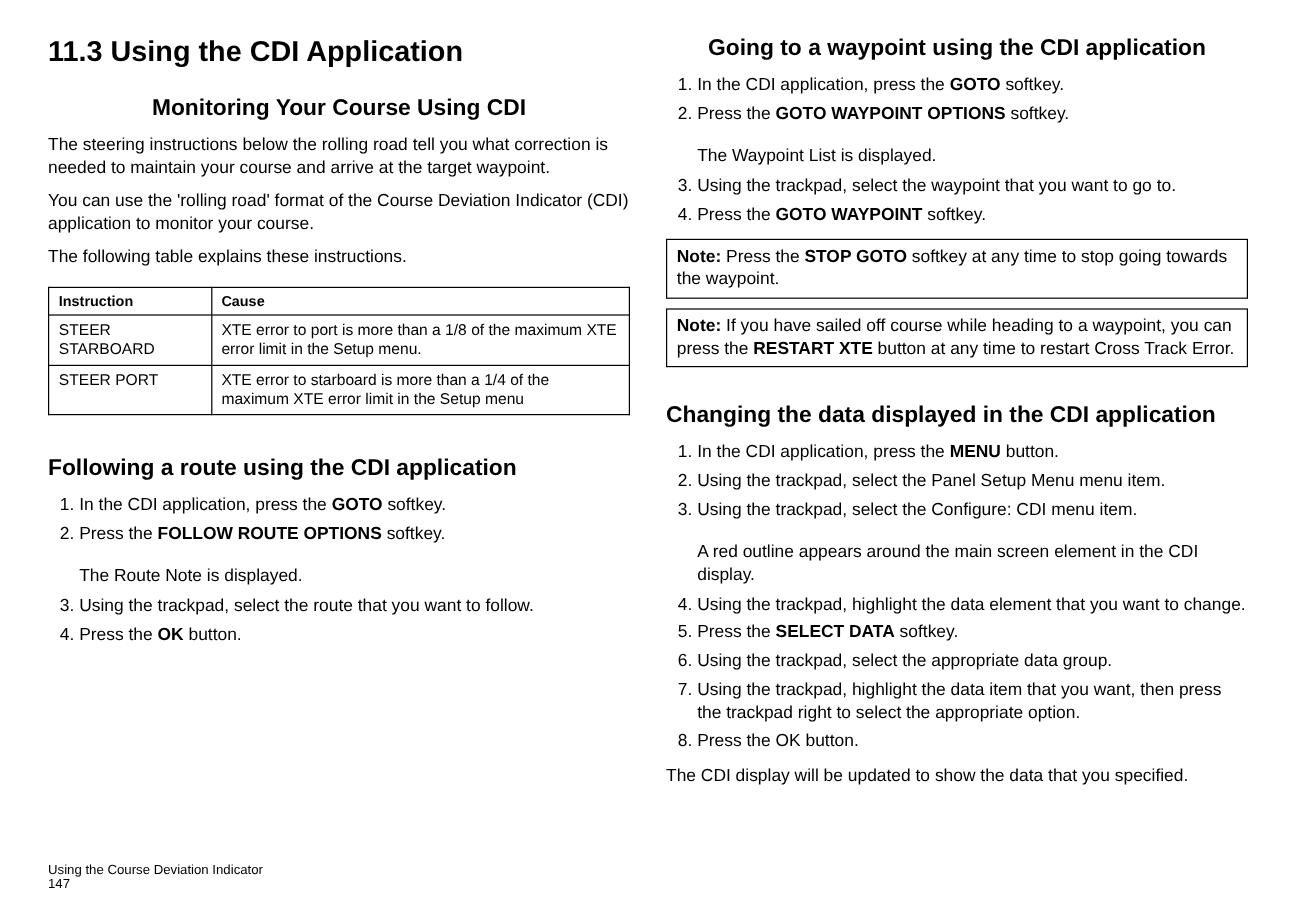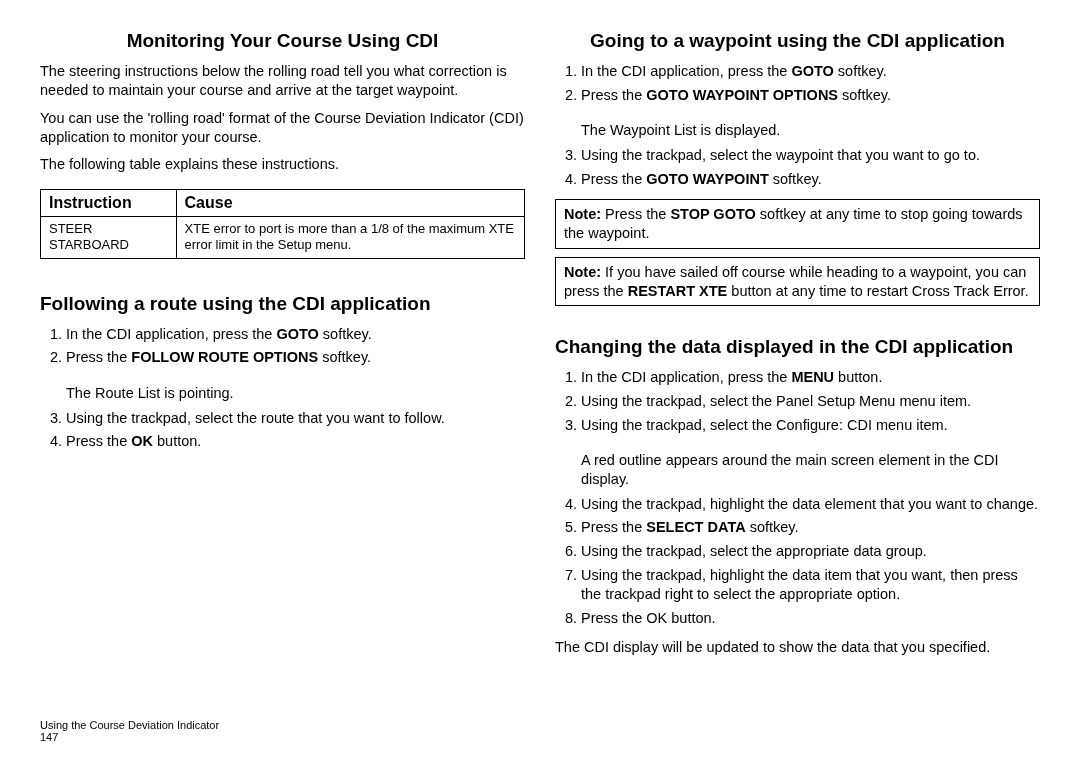--- a/index.html
+++ b/index.html
@@ -57,21 +57,21 @@
     width: 100%;
     margin: 6px 0 12px 0;
   }
   th, td {
     border: 1.5px solid #000;
     text-align: left;
     vertical-align: top;
     padding: 4px 8px;
   }
   th {
-    font-size: 16px;
+    font-size: 12px;
     font-weight: bold;
   }
   td {
     font-size: 13px;
     line-height: 1.25;
   }
   .notebox {
     border: 1.5px solid #000;
     padding: 5px 8px;
     font-size: 14.5px;
@@ -87,46 +87,51 @@
     font-size: 11px;
     flex-direction: column;
   }
 </style>
 </head>
 <body>
 
 <div class="columns">
 
   <div class="col">
+    <h1>11.3 Using the CDI Application</h1>
 
     <h2 class="h2-top">Monitoring Your Course Using CDI</h2>
     <p>The steering instructions below the rolling road tell you what correction is needed to maintain your course and arrive at the target waypoint.</p>
     <p>You can use the 'rolling road' format of the Course Deviation Indicator (CDI) application to monitor your course.</p>
     <p>The following table explains these instructions.</p>
 
     <table>
       <tbody>
           <tr>
         <th style="width:28%">Instruction</th>
         <th>Cause</th>
       </tr>
       <tr>
         <td>STEER STARBOARD</td>
         <td>XTE error to port is more than a 1/8 of the maximum XTE error limit in the Setup menu.</td>
       </tr>
+      <tr>
+        <td>STEER PORT</td>
+        <td>XTE error to starboard is more than a 1/4 of the maximum XTE error limit in the Setup menu</td>
+      </tr>
     </tbody>
       </table>
 
 
     <h2 class="h2-gap">Following a route using the CDI application</h2>
     <ol>
       <li><span>In the CDI application, press the </span><span class="bold">GOTO</span><span> softkey.</span></li>
       <li><span>Press the </span><span class="bold">FOLLOW ROUTE OPTIONS</span><span> softkey.</span></li>
     </ol>
-    <div class="indent">The Route List is pointing.</div>
+    <div class="indent">The Route Note is displayed.</div>
     <ol start="3">
       <li>Using the trackpad, select the route that you want to follow.</li>
       <li><span>Press the </span><span class="bold">OK</span><span> button.</span></li>
     </ol>
   </div>
 
   <div class="col">
     <h2 class="h2-top">Going to a waypoint using the CDI application</h2>
     <ol>
       <li><span>In the CDI application, press the </span><span class="bold">GOTO</span><span> softkey.</span></li>

